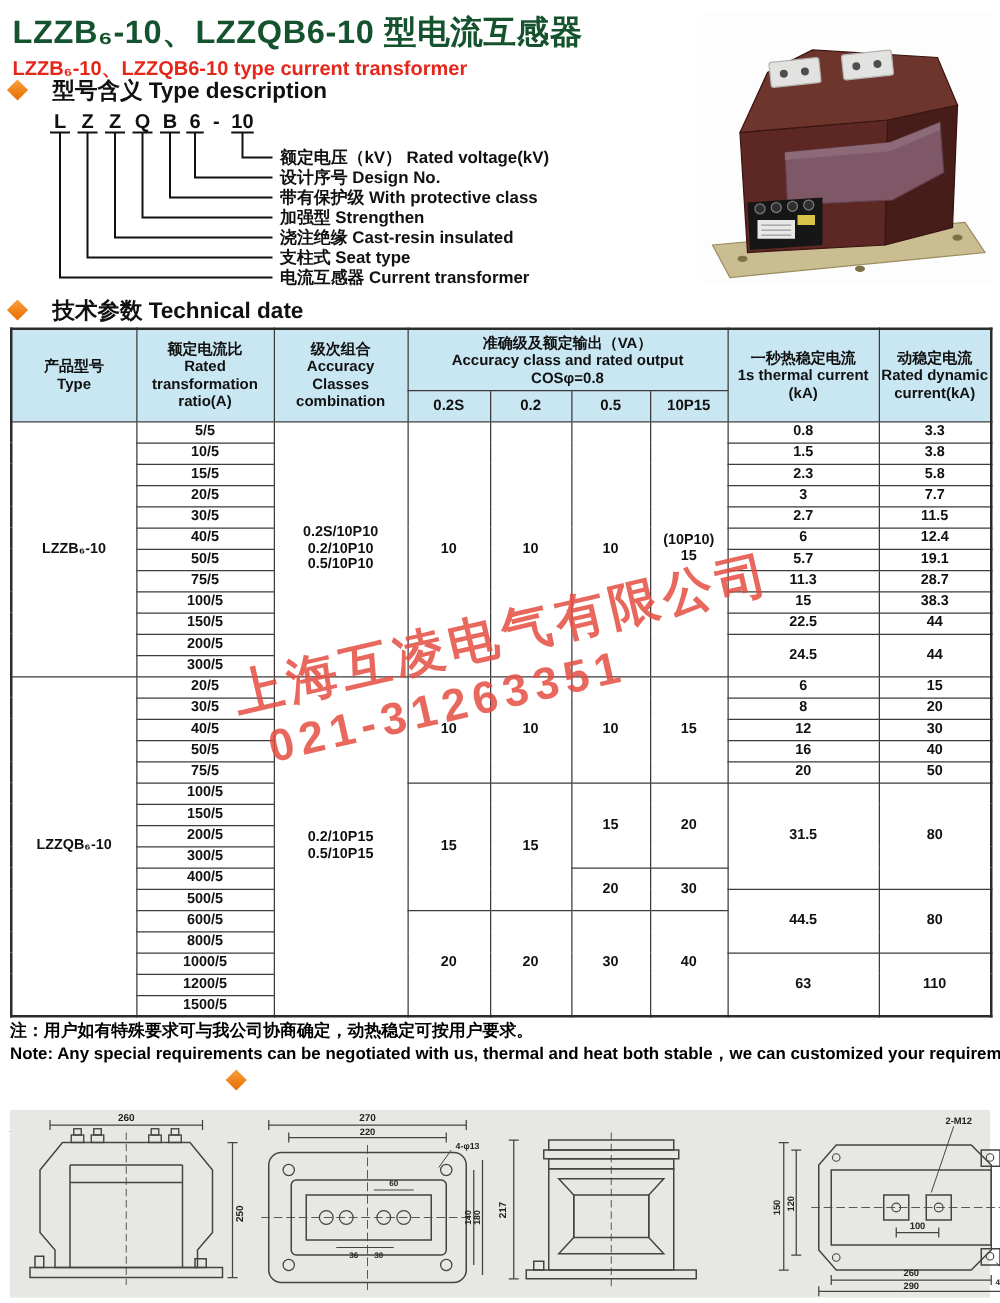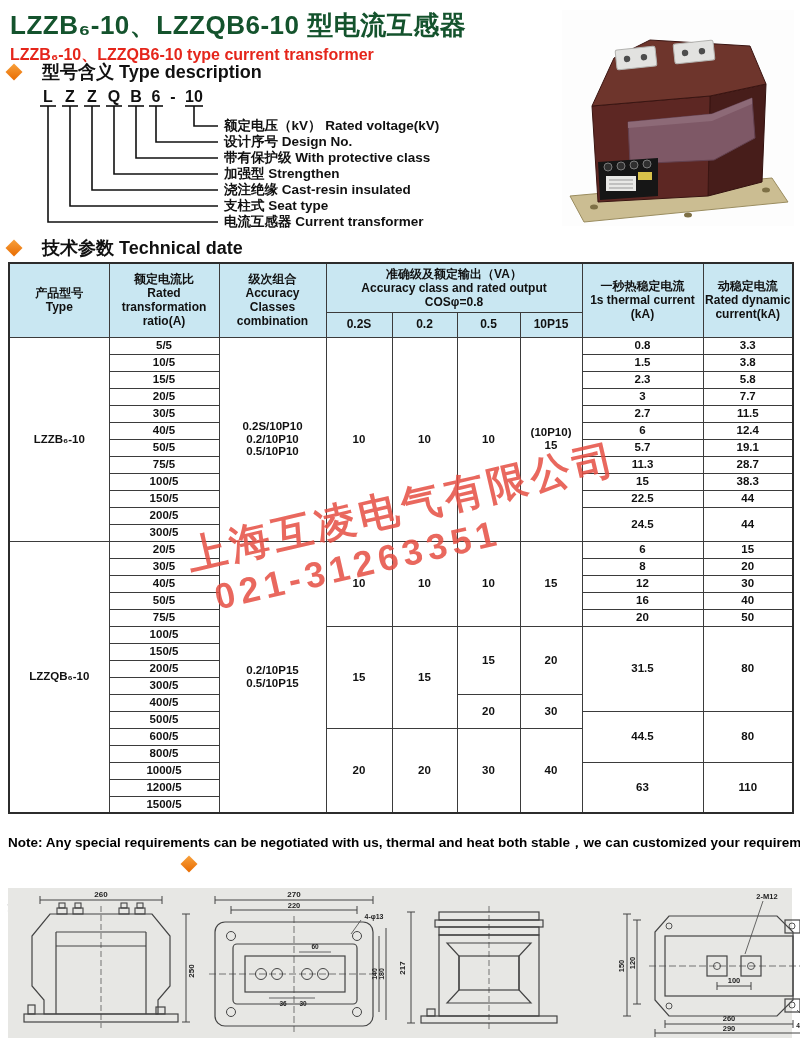--- a/index.html
+++ b/index.html
@@ -340,20 +340,21 @@
           <td>1500/5</td>
         </tr>
       </tbody>
   </table>
 
   <div class="watermark">
     <div class="wm1">上海互凌电气有限公司</div>
     <div class="wm2">021-31263351</div>
   </div>
 
+  <div class="note-cn">注：用户如有特殊要求可与我公司协商确定，动热稳定可按用户要求。</div>
   <div class="note-en">Note: Any special requirements can be negotiated with us, thermal and heat both stable，we can customized your requirement.</div>
 
   <div class="sec-head" style="top:858px;flex-direction:column;">
     <span class="diamond"></span>
     <span class="sec-title">外形及安装尺寸 Overall dimension drawing</span>
   </div>
 
   <div class="draw-panel"></div>
 
   <div class="dw" style="left:10px;">

